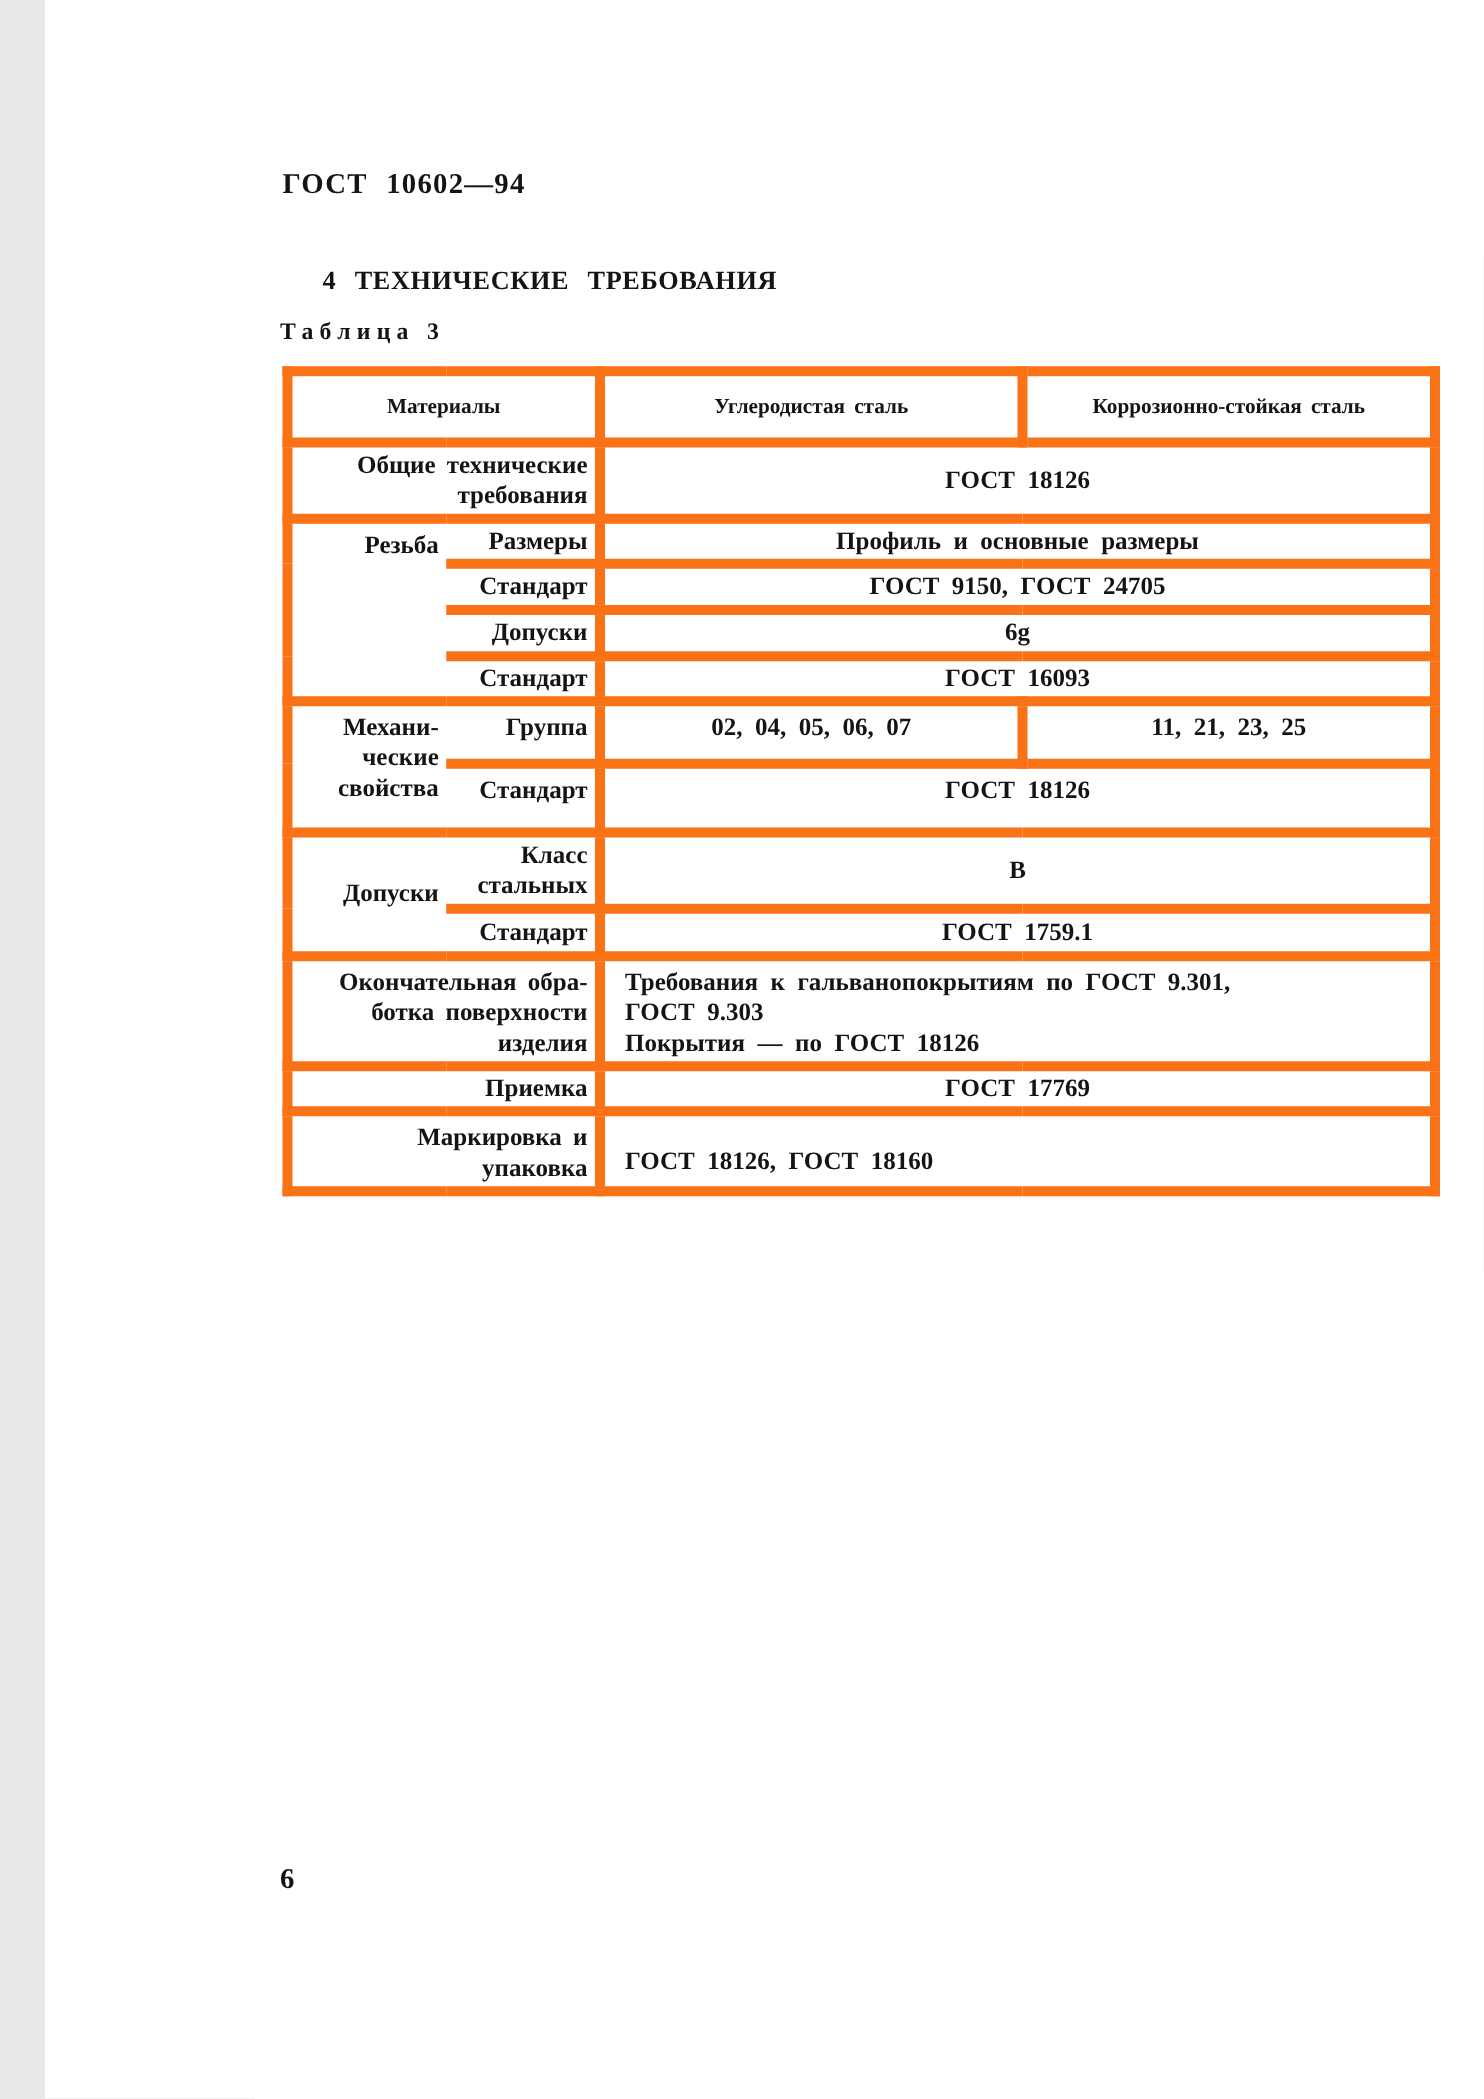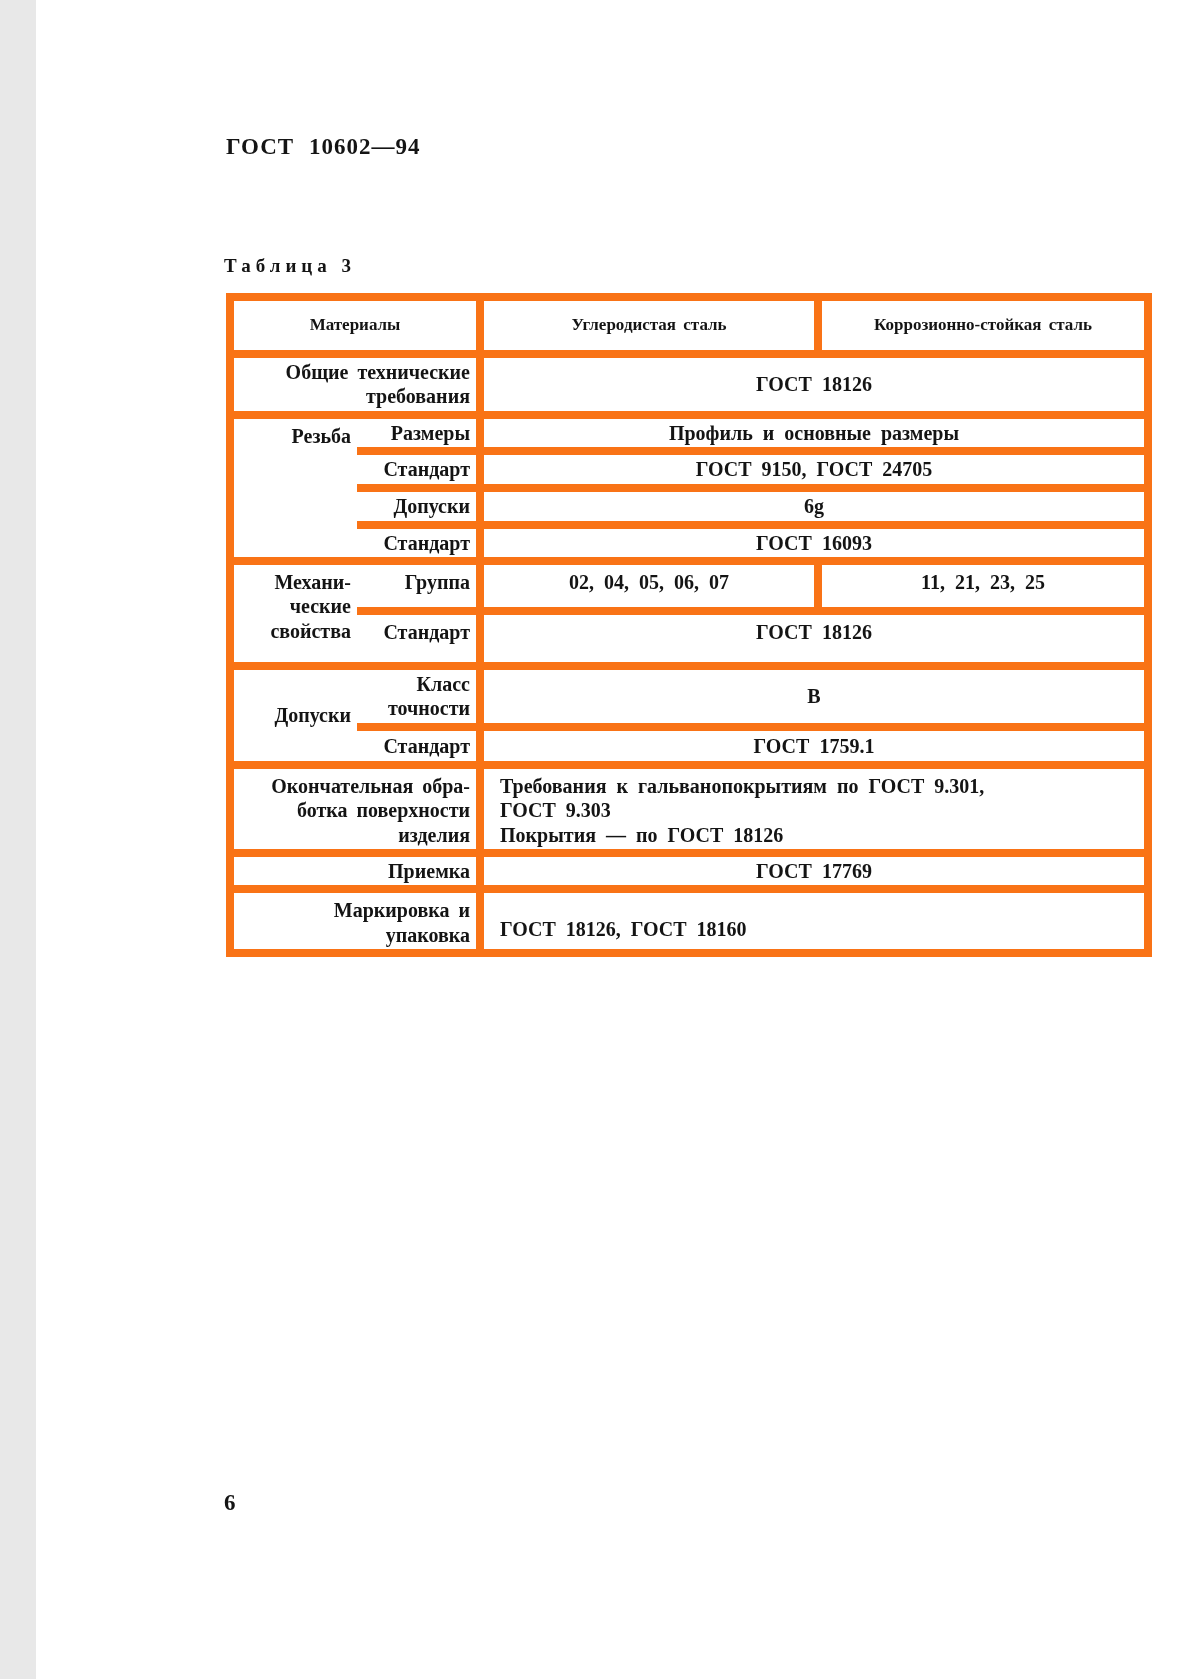--- a/index.html
+++ b/index.html
@@ -73,20 +73,21 @@
     font-size: 23px;
   }
 </style>
 </head>
 <body>
 
 <div class="page">
 
   <div class="doc-code">ГОСТ 10602—94</div>
 
+  <div class="section-title">4 ТЕХНИЧЕСКИЕ ТРЕБОВАНИЯ</div>
 
   <div class="table-label">Таблица 3</div>
 
   <table class="gost-table">
     <colgroup>
       <col style="width:127px">
       <col style="width:123px">
       <col style="width:338px">
       <col style="width:330px">
     </colgroup>
@@ -131,21 +132,21 @@
       <td class="val ctr vtop">11, 21, 23, 25</td>
     </tr>
     <tr style="height:55px">
       <td class="lbl sub vtop">Стандарт</td>
       <td colspan="2" class="val ctr vtop">ГОСТ 18126</td>
     </tr>
 
     <tr style="height:52px">
       <td rowspan="2" class="lbl sect vmid">Допуски</td>
       <td class="lbl sub vmid">Класс
-точности</td>
+стальных</td>
       <td colspan="2" class="val ctr vmid">В</td>
     </tr>
     <tr style="height:38px">
       <td class="lbl sub vmid">Стандарт</td>
       <td colspan="2" class="val ctr vmid">ГОСТ 1759.1</td>
     </tr>
 
     <tr style="height:72px">
       <td colspan="2" class="lbl vtop">Окончательная обра-
 ботка поверхности

